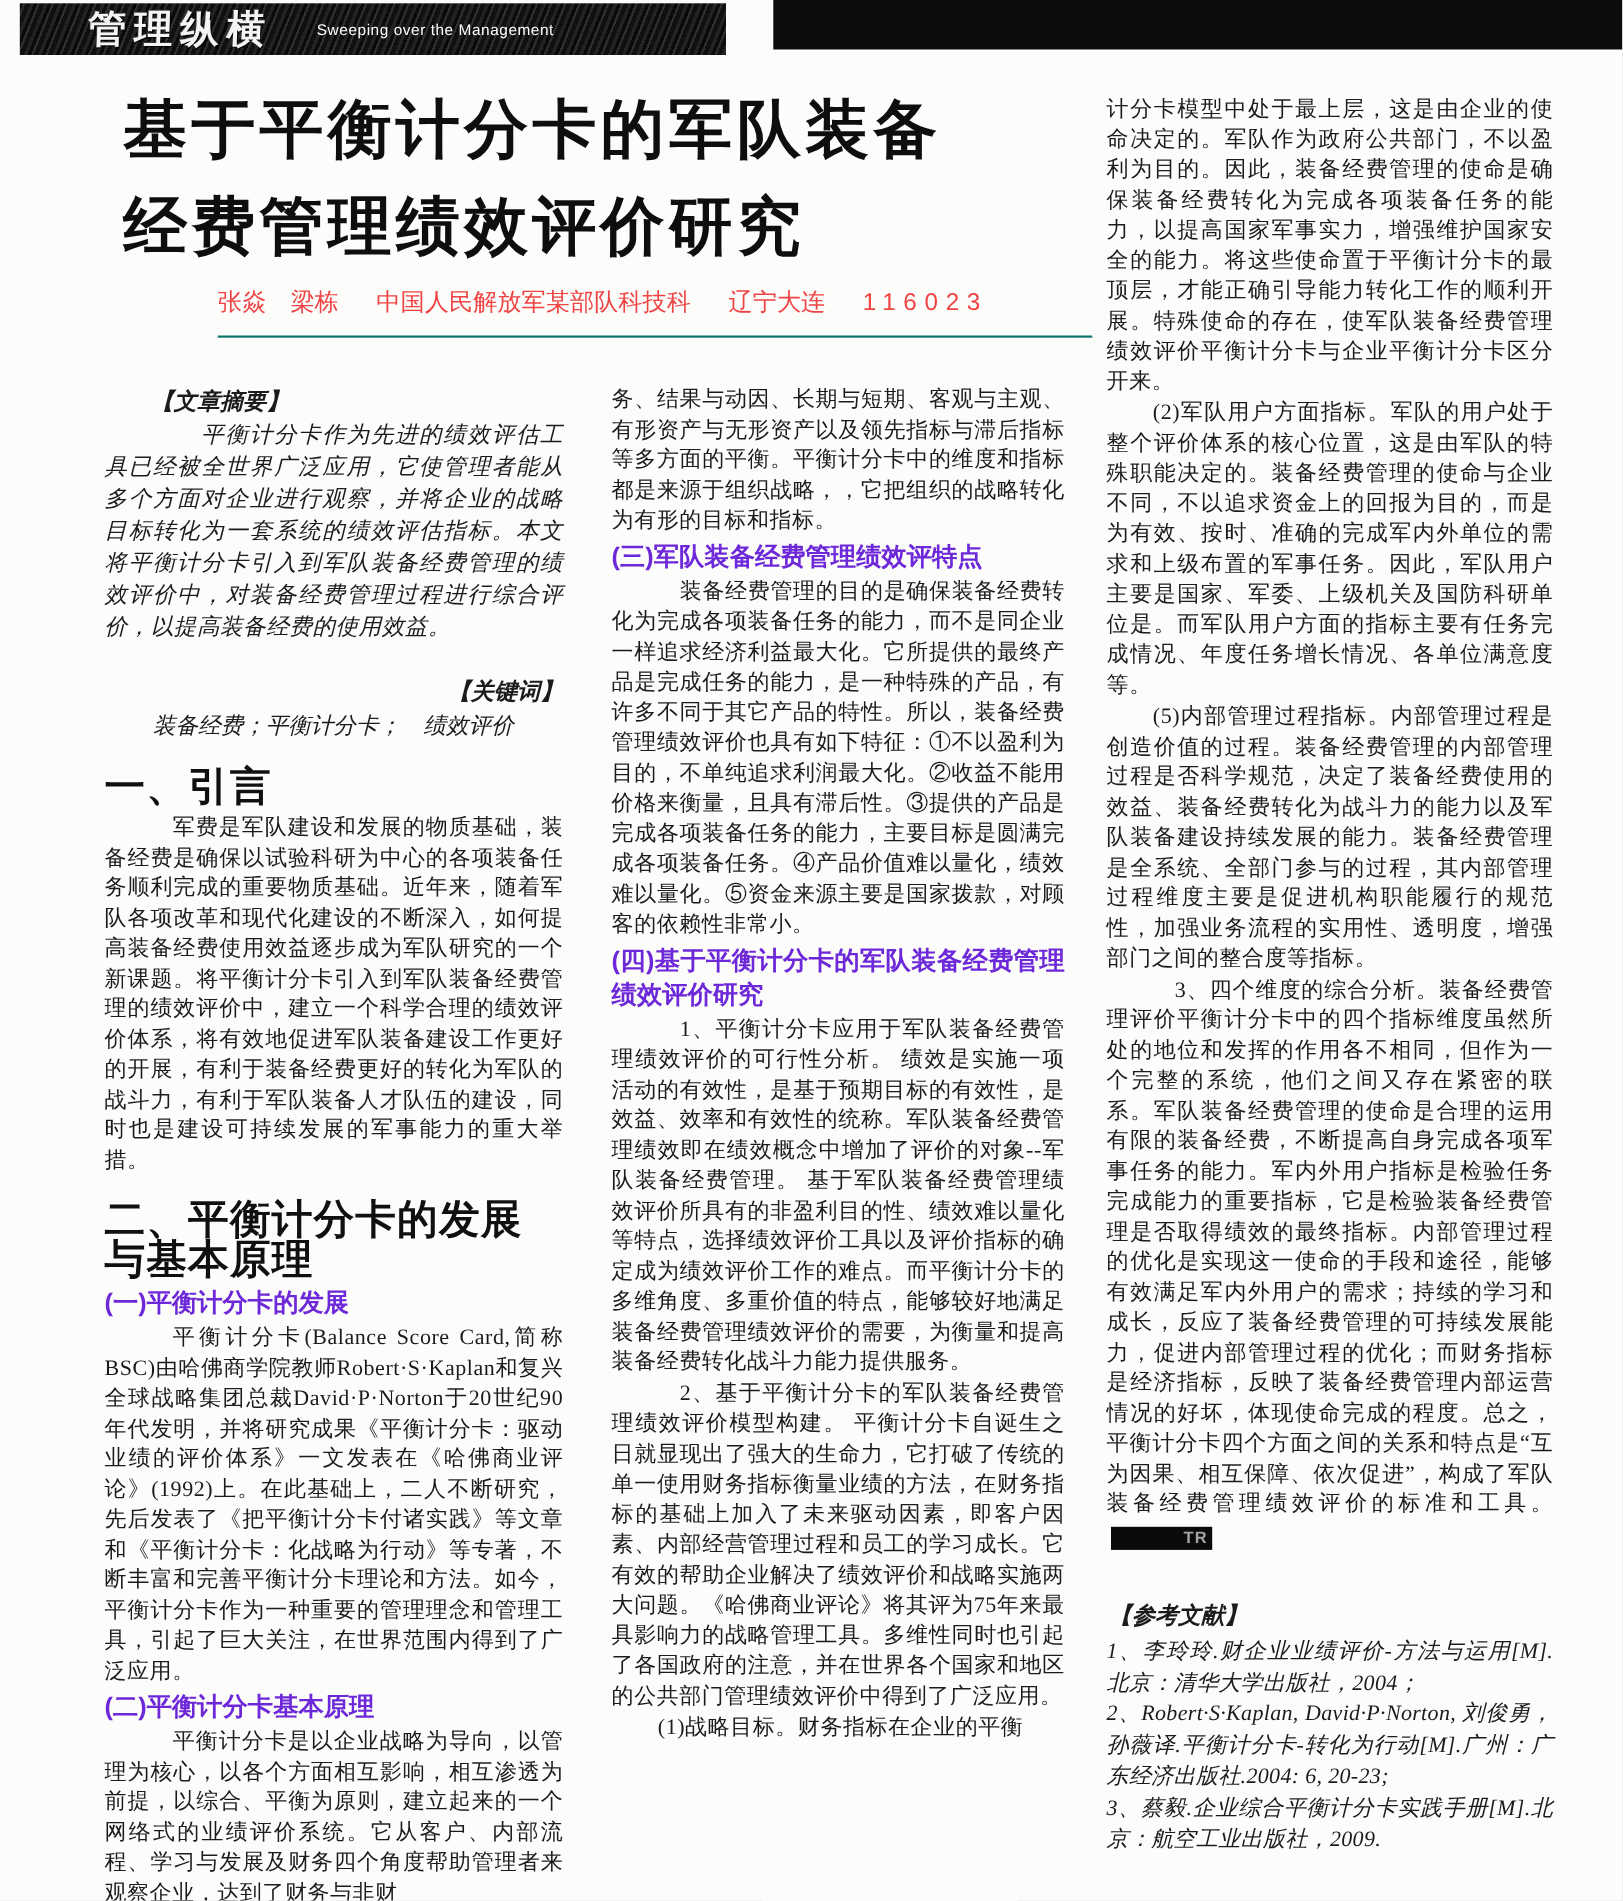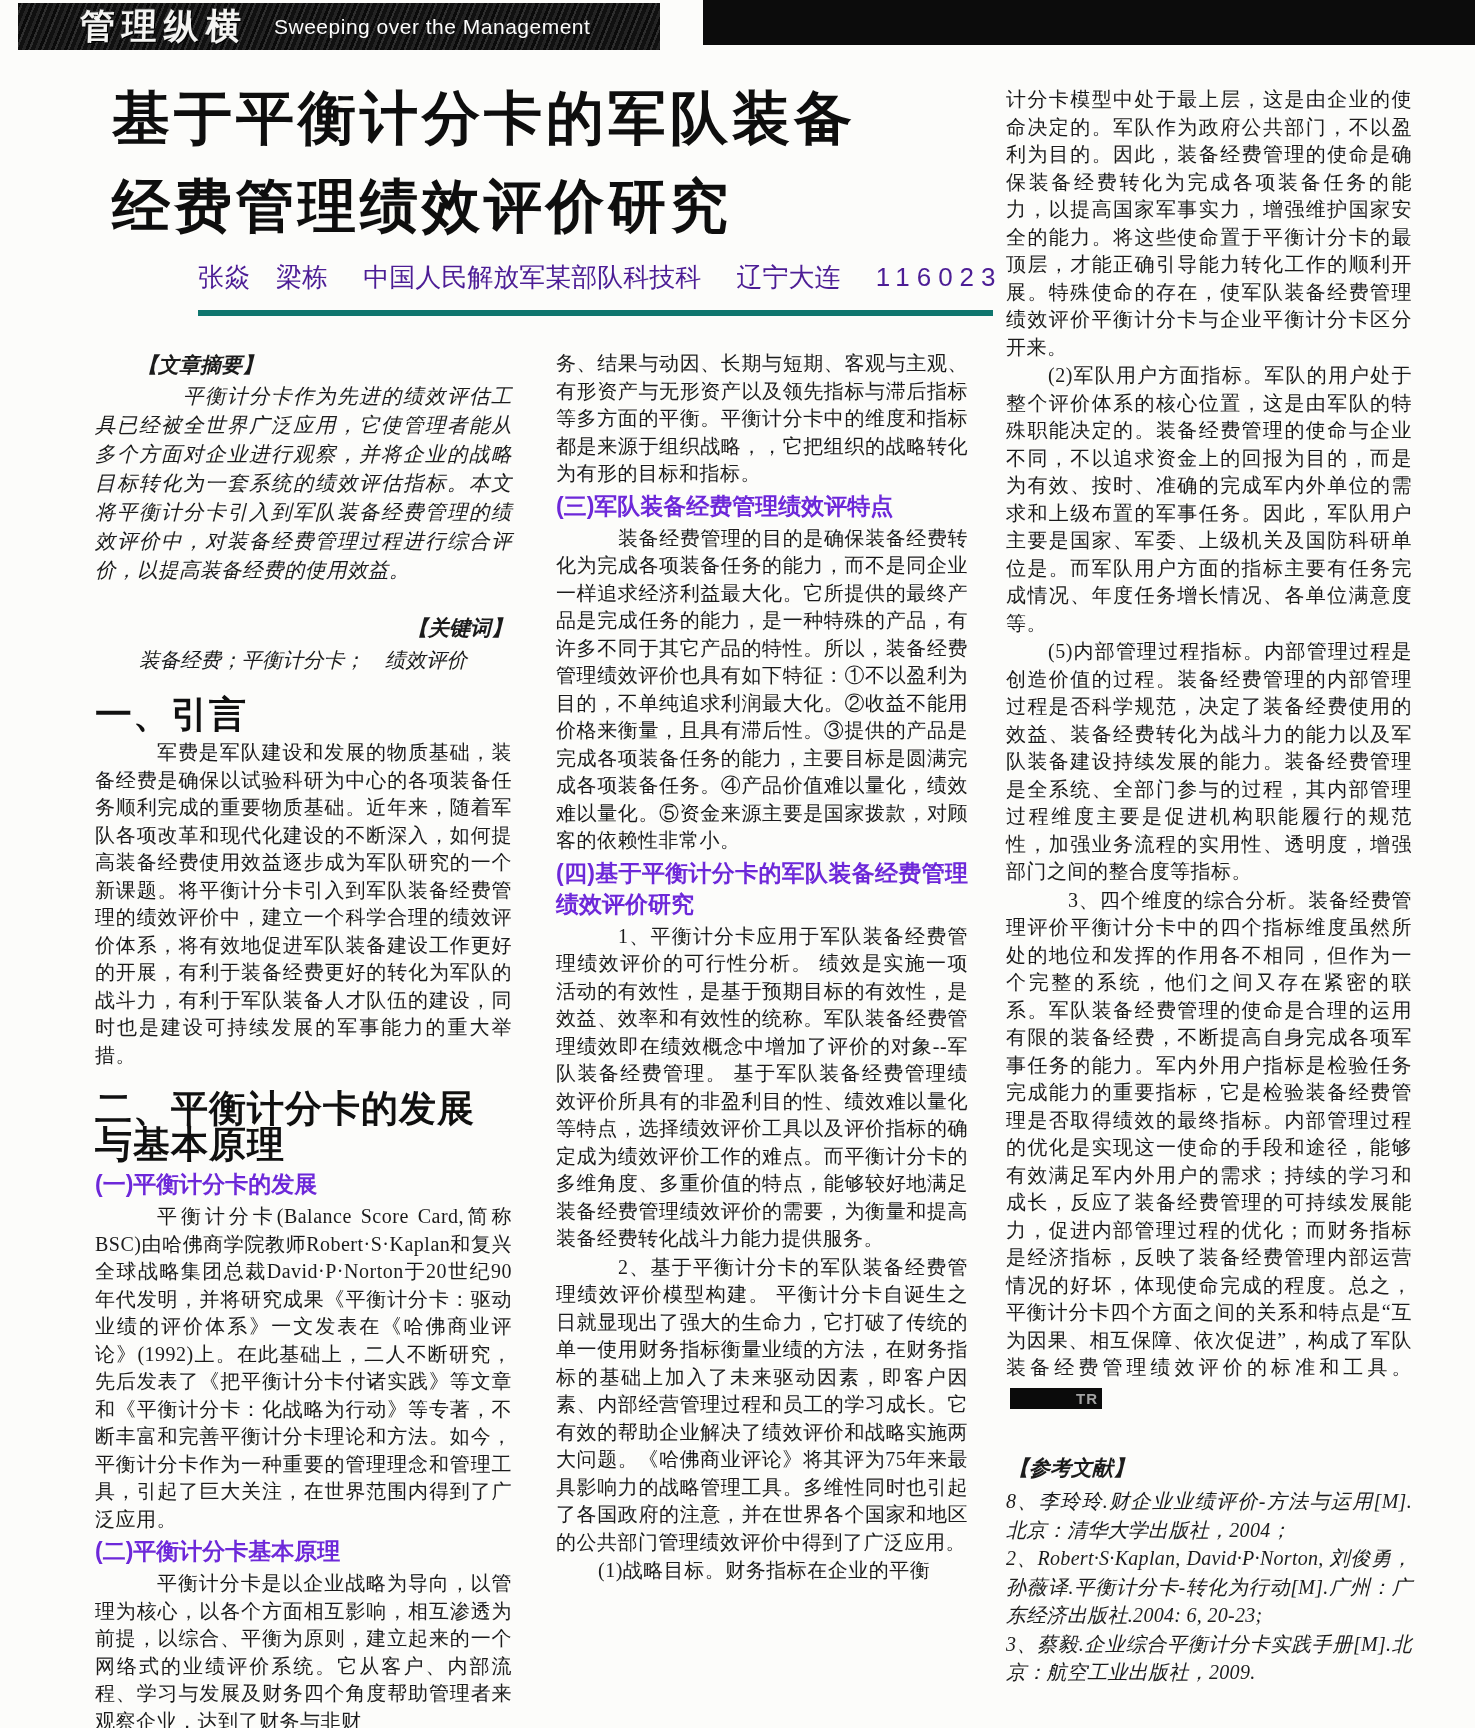--- a/index.html
+++ b/index.html
@@ -16,36 +16,36 @@
     display:flex; align-items:center;
   }
   .logo {
     font-family:"Liberation Sans","DejaVu Sans",sans-serif;
     font-weight:900; font-size:35px; color:#f4f4f2; letter-spacing:7px;
     margin-left:62px; text-shadow:1px 1px 0 #000, -1px -1px 0 #3a3a3a;
     transform:skewX(-2deg); white-space:nowrap;
   }
   .tagline {
     font-family:"Liberation Sans","DejaVu Sans",sans-serif;
-    font-size:21px; color:#fdfdfd; margin-left:26px; letter-spacing:0.5px; white-space:nowrap;
+    font-size:14px; color:#fdfdfd; margin-left:40px; letter-spacing:0.5px; white-space:nowrap;
   }
   .banner-right {
     position:absolute; left:703px; top:0; width:772px; height:45px; background:#0c0c0c;
   }
   
   .title {
     position:absolute; left:112px; top:74px; width:800px;
     font-family:"Liberation Sans","DejaVu Sans",sans-serif;
     font-weight:900; font-size:58px; line-height:88px; letter-spacing:4px; color:#0e0e0e;
     white-space:nowrap;
   }
   .authors {
     position:absolute; left:198px; top:260px; width:795px;
-    font-size:26px; color:#4c1d95; padding-bottom:15px;
-    border-bottom:6px solid #0f766e; white-space:nowrap;
+    font-size:22px; color:#ef4444; padding-bottom:15px;
+    border-bottom:2px solid #0f766e; white-space:nowrap;
     font-family:"Liberation Sans","DejaVu Sans",sans-serif;
   }
   .authors span { margin-right:28px; }
   .authors .zip { letter-spacing:7px; margin-right:0; }
   
   .col { position:absolute; }
   .col1 { left:95px;  top:350px; width:417px; }
   .col2 { left:556px; top:350px; width:412px; }
   .col3 { left:1006px; top:86px; width:406px; }
   .p {
@@ -127,18 +127,18 @@
     <p class="p indent-lg">2、基于平衡计分卡的军队装备经费管理绩效评价模型构建。 平衡计分卡自诞生之日就显现出了强大的生命力，它打破了传统的单一使用财务指标衡量业绩的方法，在财务指标的基础上加入了未来驱动因素，即客户因素、内部经营管理过程和员工的学习成长。它有效的帮助企业解决了绩效评价和战略实施两大问题。《哈佛商业评论》将其评为75年来最具影响力的战略管理工具。多维性同时也引起了各国政府的注意，并在世界各个国家和地区的公共部门管理绩效评价中得到了广泛应用。</p>
     <p class="p indent-sm">(1)战略目标。财务指标在企业的平衡</p>
   </div>
 
   <div class="col col3">
     <p class="p">计分卡模型中处于最上层，这是由企业的使命决定的。军队作为政府公共部门，不以盈利为目的。因此，装备经费管理的使命是确保装备经费转化为完成各项装备任务的能力，以提高国家军事实力，增强维护国家安全的能力。将这些使命置于平衡计分卡的最顶层，才能正确引导能力转化工作的顺利开展。特殊使命的存在，使军队装备经费管理绩效评价平衡计分卡与企业平衡计分卡区分开来。</p>
     <p class="p indent-sm">(2)军队用户方面指标。军队的用户处于整个评价体系的核心位置，这是由军队的特殊职能决定的。装备经费管理的使命与企业不同，不以追求资金上的回报为目的，而是为有效、按时、准确的完成军内外单位的需求和上级布置的军事任务。因此，军队用户主要是国家、军委、上级机关及国防科研单位是。而军队用户方面的指标主要有任务完成情况、年度任务增长情况、各单位满意度等。</p>
     <p class="p indent-sm">(5)内部管理过程指标。内部管理过程是创造价值的过程。装备经费管理的内部管理过程是否科学规范，决定了装备经费使用的效益、装备经费转化为战斗力的能力以及军队装备建设持续发展的能力。装备经费管理是全系统、全部门参与的过程，其内部管理过程维度主要是促进机构职能履行的规范性，加强业务流程的实用性、透明度，增强部门之间的整合度等指标。</p>
     <p class="p indent-lg"><span>3、四个维度的综合分析。装备经费管理评价平衡计分卡中的四个指标维度虽然所处的地位和发挥的作用各不相同，但作为一个完整的系统，他们之间又存在紧密的联系。军队装备经费管理的使命是合理的运用有限的装备经费，不断提高自身完成各项军事任务的能力。军内外用户指标是检验任务完成能力的重要指标，它是检验装备经费管理是否取得绩效的最终指标。内部管理过程的优化是实现这一使命的手段和途径，能够有效满足军内外用户的需求；持续的学习和成长，反应了装备经费管理的可持续发展能力，促进内部管理过程的优化；而财务指标是经济指标，反映了装备经费管理内部运营情况的好坏，体现使命完成的程度。总之，平衡计分卡四个方面之间的关系和特点是“互为因果、相互保障、依次促进”，构成了军队装备经费管理绩效评价的标准和工具。</span><span class="endmark">TR</span></p>
     <div class="kai label refs-label">【参考文献】</div>
-    <p class="kai ref">8、李玲玲.财企业业绩评价-方法与运用[M].北京：清华大学出版社，2004；</p>
+    <p class="kai ref">1、李玲玲.财企业业绩评价-方法与运用[M].北京：清华大学出版社，2004；</p>
     <p class="kai ref">2、Robert·S·Kaplan, David·P·Norton, 刘俊勇，孙薇译.平衡计分卡-转化为行动[M].广州：广东经济出版社.2004: 6, 20-23;</p>
     <p class="kai ref">3、蔡毅.企业综合平衡计分卡实践手册[M].北京：航空工业出版社，2009.</p>
   </div>
 
 </div>
 
 </body></html>

